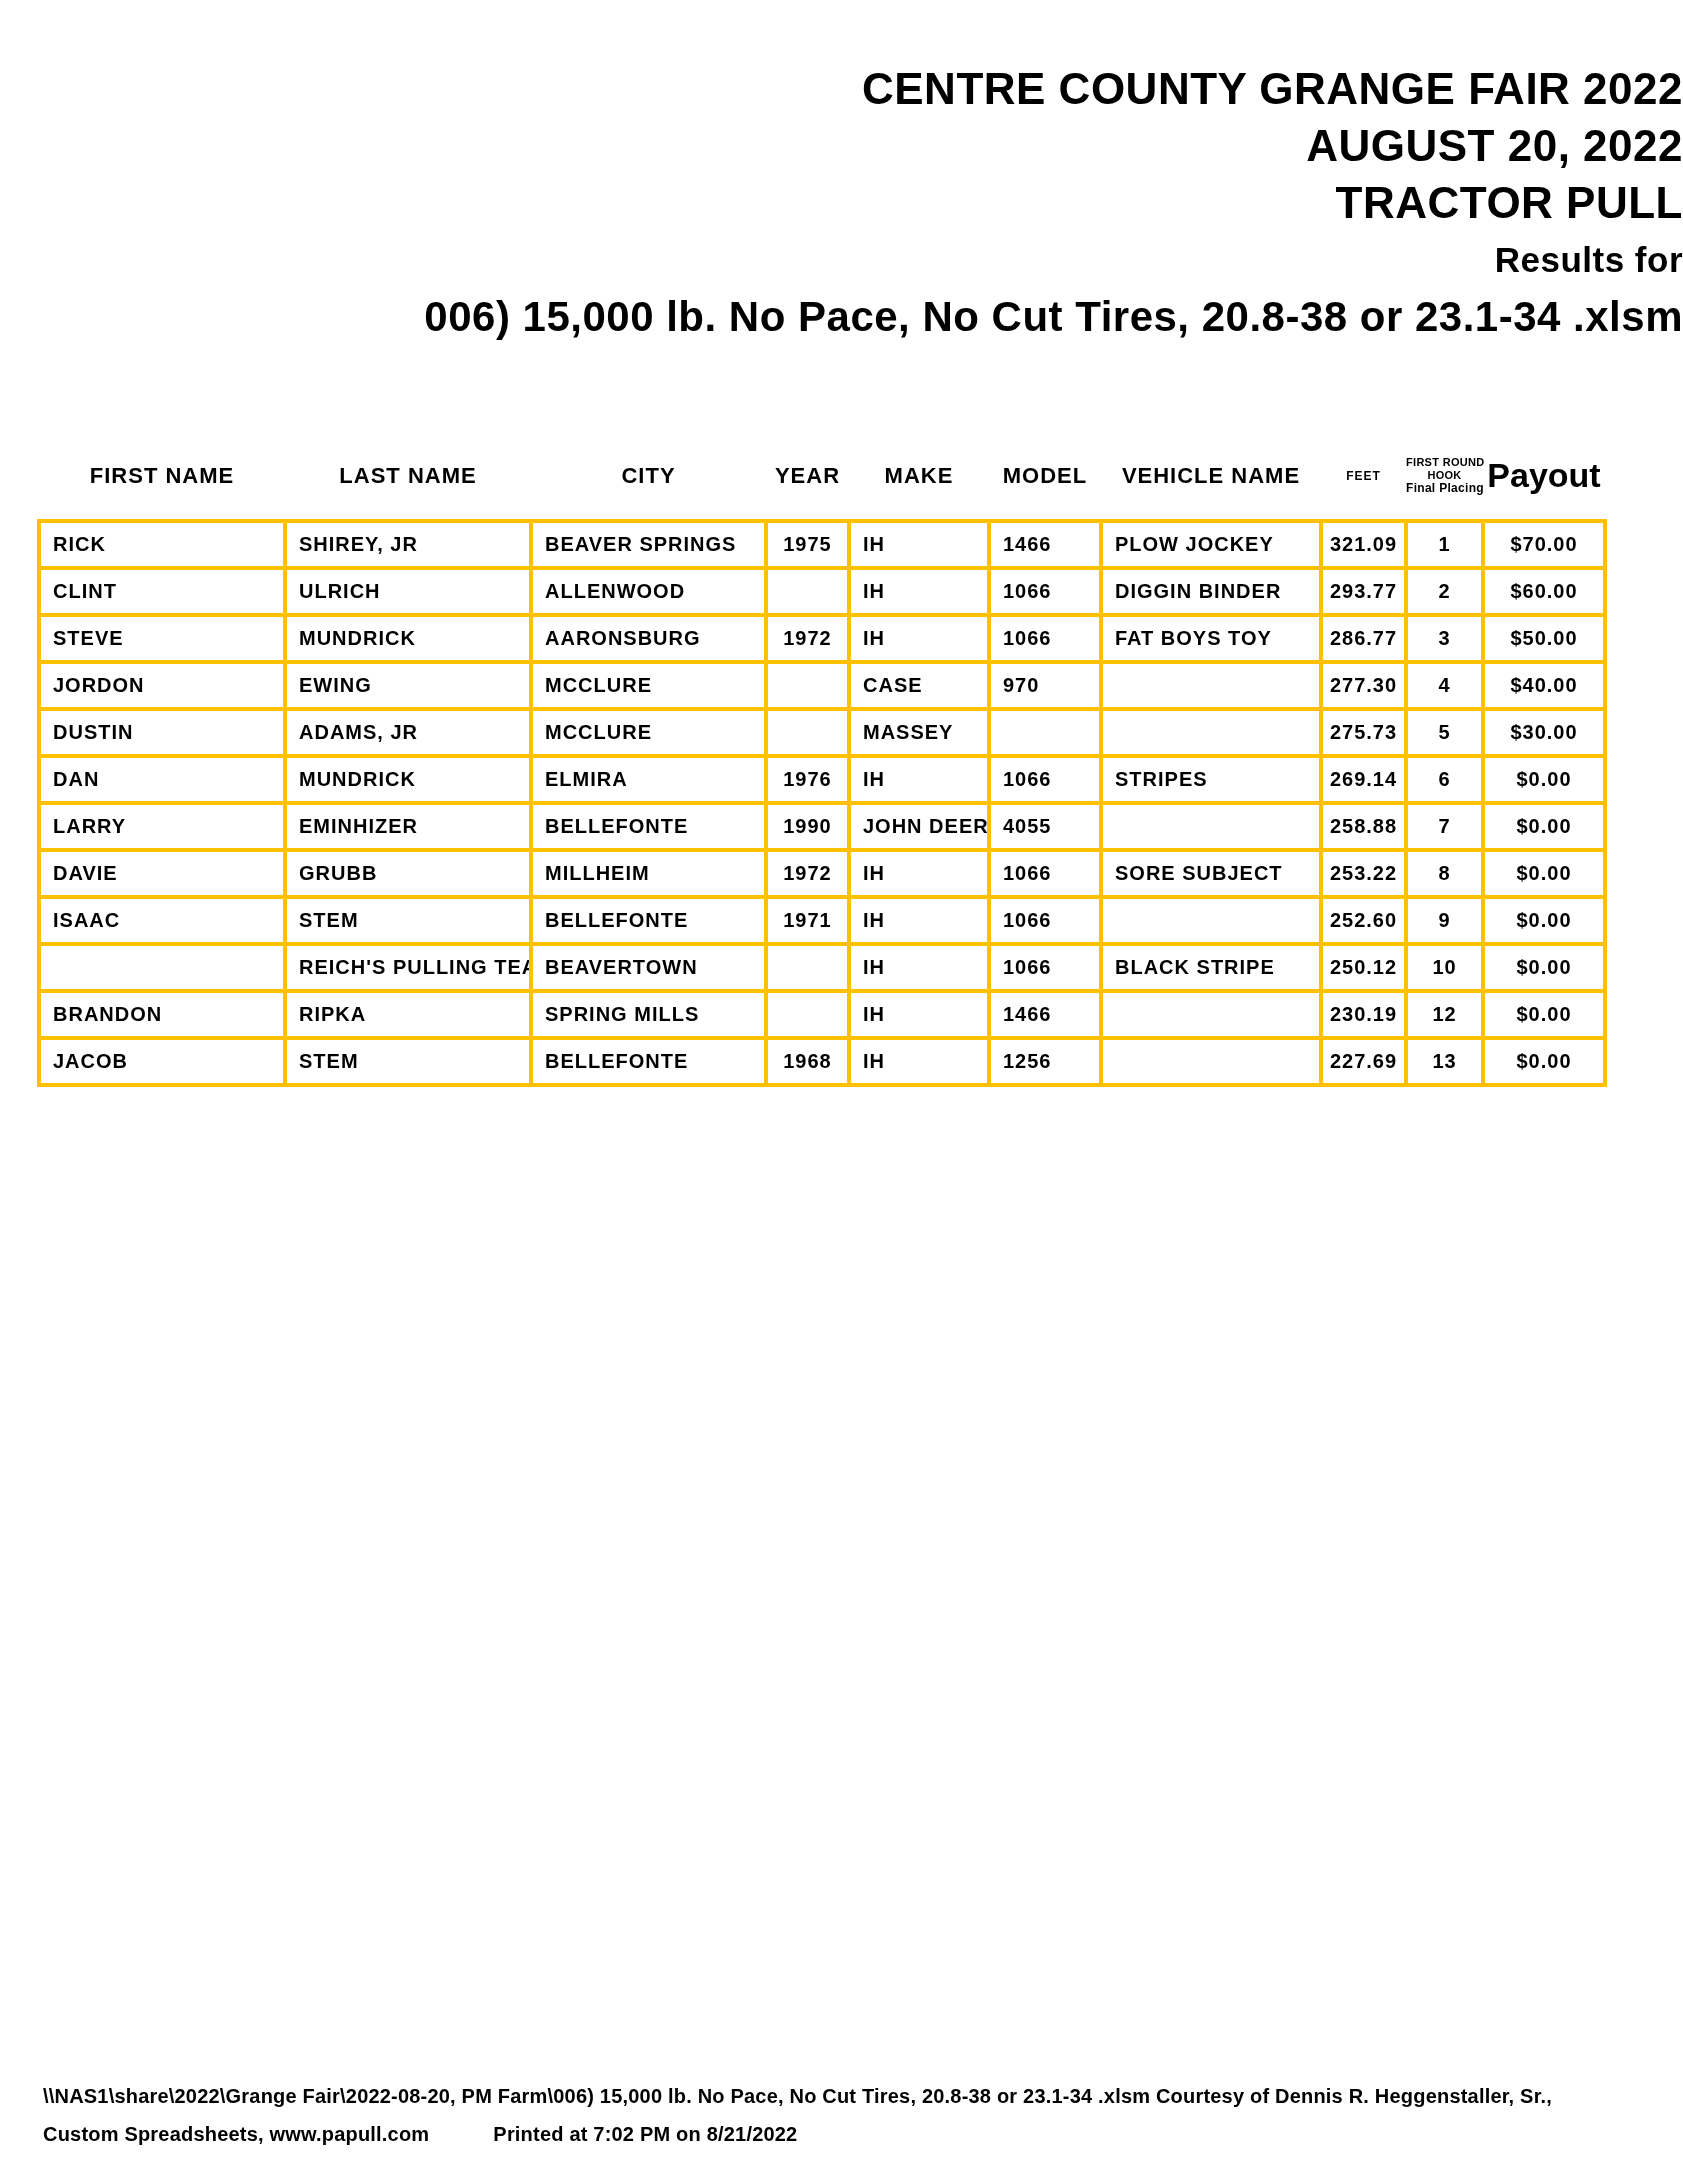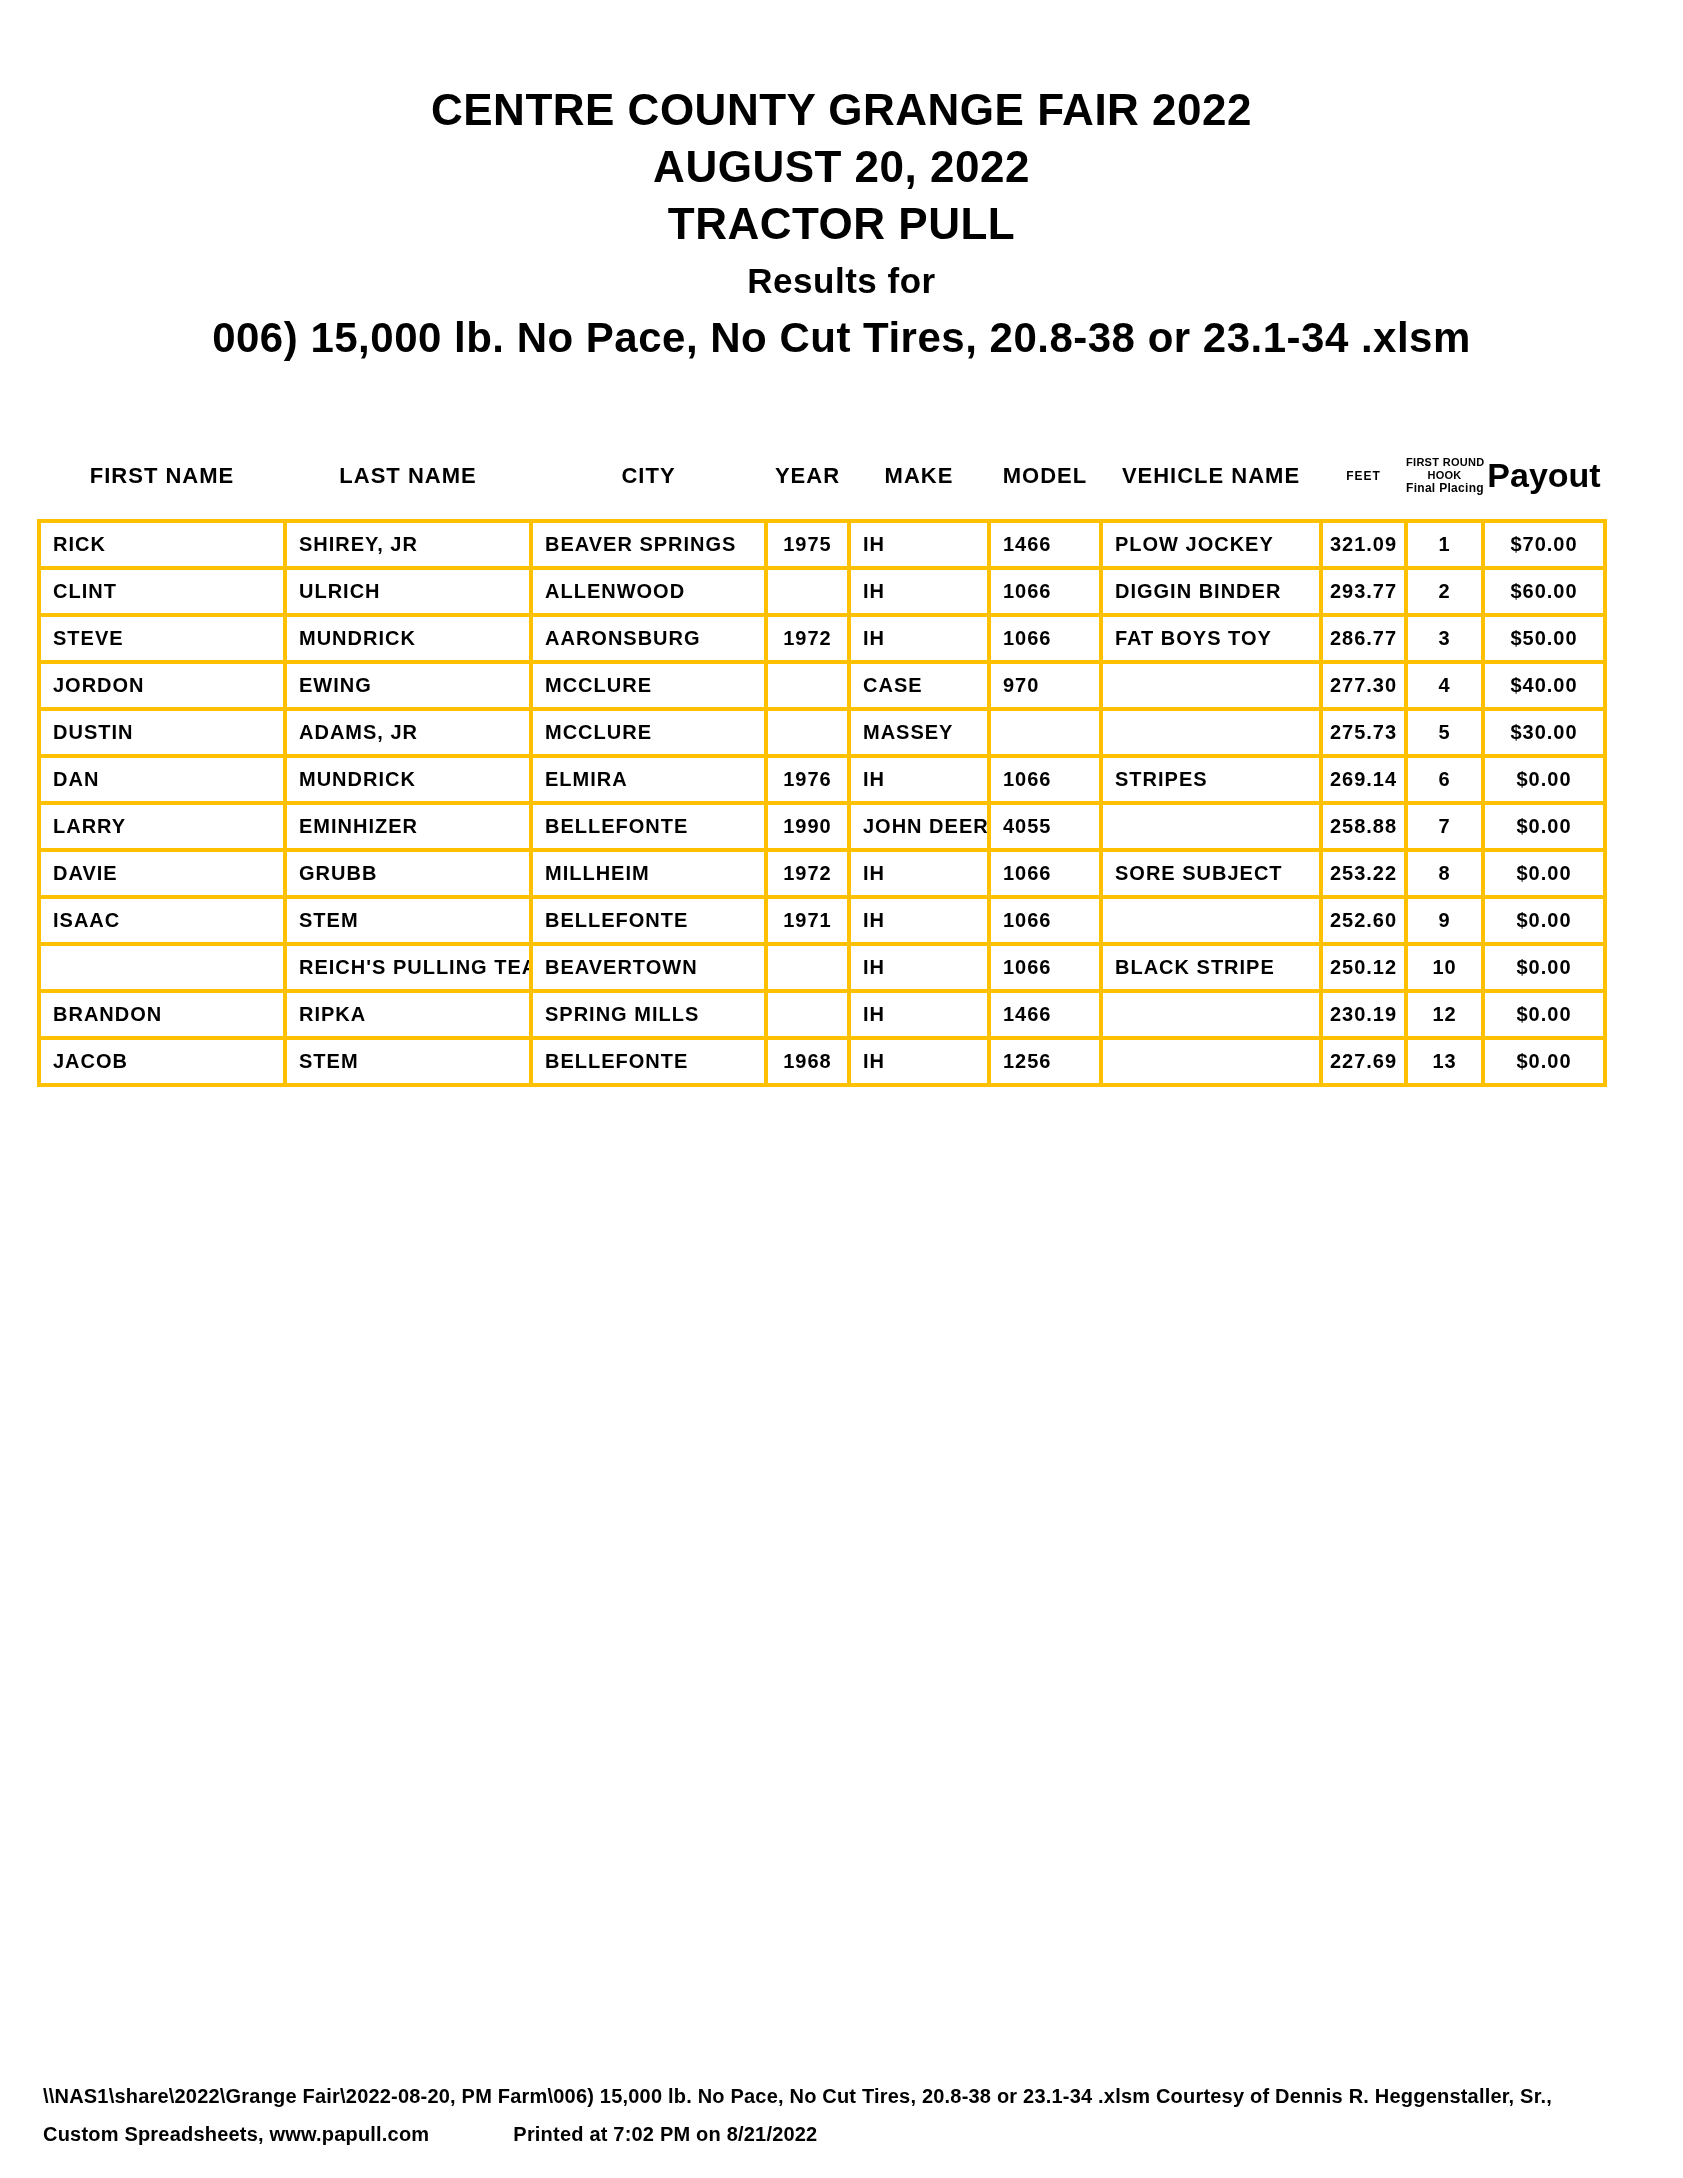--- a/index.html
+++ b/index.html
@@ -4,21 +4,21 @@
 <style>
   * { margin:0; padding:0; box-sizing:content-box; }
   html,body { background:#ffffff; }
   body {
     width:1683px; height:2178px; position:relative;
     font-family:"Liberation Sans", sans-serif;
     font-weight:bold; color:#000;
   }
 
   
-  .title-block { padding-top:75px; text-align:center;margin-top:6px; }
+  .title-block { padding-top:60px; text-align:right; }
   .title-line { line-height:57px; letter-spacing:0.5px; white-space:nowrap; }
   .title-line.l1, .title-line.l2, .title-line.l3 { font-size:44px; }
   .title-line.l4 { font-size:35px; }
   .title-line.l5 { font-size:42px; }
 
   
   table.results {
     position:absolute; left:37px; top:448px;
     width:1564px; border-collapse:collapse; table-layout:fixed;
   }
@@ -53,21 +53,21 @@
   tbody td.left { text-align:left; padding-left:12px; }
   tbody td.center { text-align:center; padding-left:0; }
 
   
   .footer {
     position:absolute; left:43px; top:2077px; width:1634px;
     font-size:20px; letter-spacing:0.2px;
   }
   .footer-line1 { line-height:38px; white-space:nowrap; }
   .footer-line2 { line-height:38px; display:flex; white-space:nowrap;text-align:center; }
-  .footer-line2 .print-info { margin-left:84px; }
+  .footer-line2 .print-info { margin-left:64px; }
 </style>
 </head>
 <body>
 
 <div class="title-block">
   <div class="title-line l1">CENTRE COUNTY GRANGE FAIR 2022</div>
   <div class="title-line l2">AUGUST 20, 2022</div>
   <div class="title-line l3">TRACTOR PULL</div>
   <div class="title-line l4">Results for</div>
   <div class="title-line l5">006) 15,000 lb. No Pace, No Cut Tires, 20.8-38 or 23.1-34 .xlsm</div>

